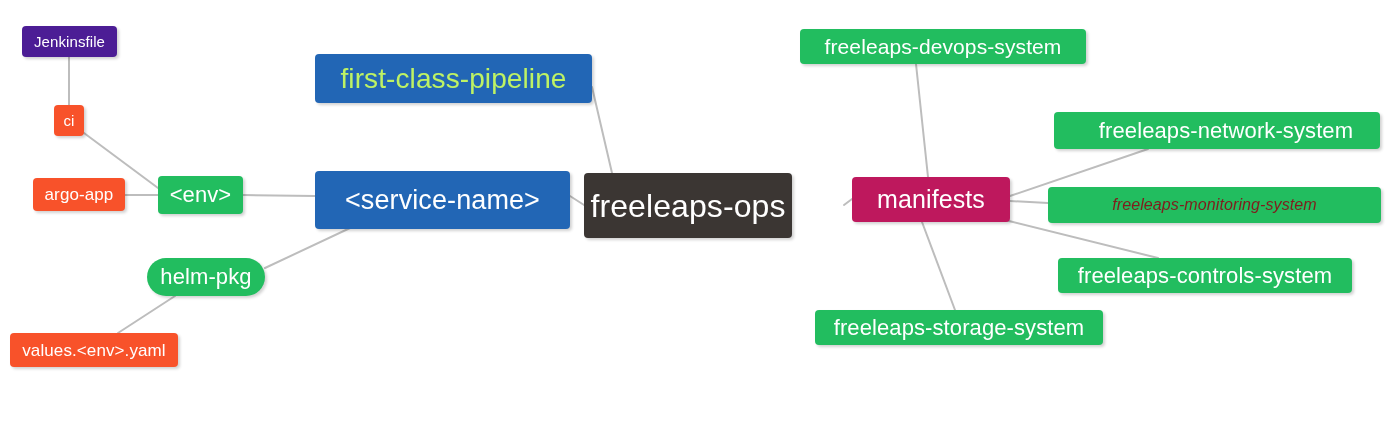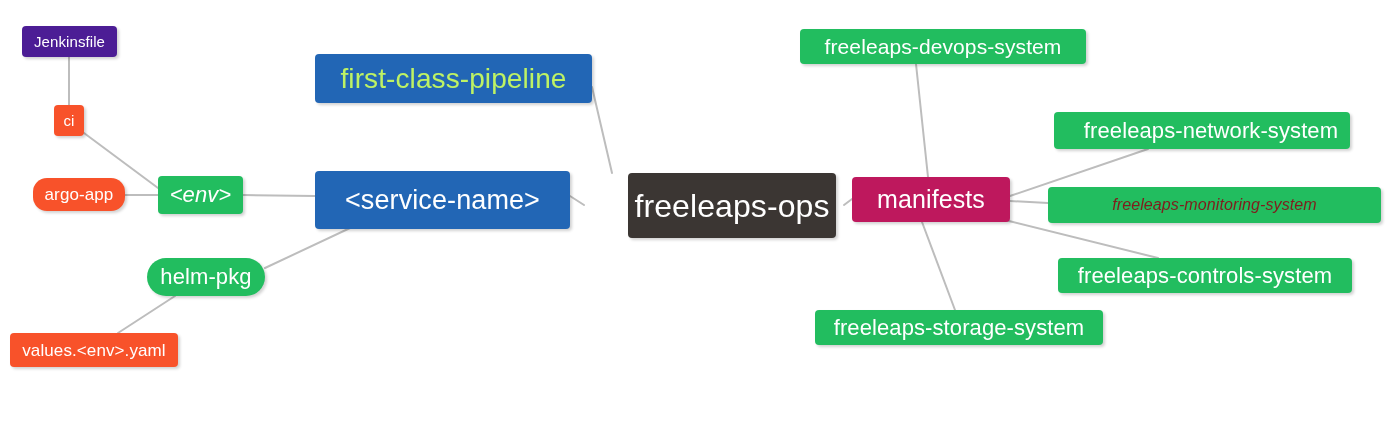--- a/index.html
+++ b/index.html
@@ -61,54 +61,54 @@
       <line x1="158" y1="195" x2="125" y2="195" stroke="#bdbdbd" stroke-width="2" stroke-linecap="round"></line>
       <line x1="69" y1="105" x2="69" y2="57" stroke="#bdbdbd" stroke-width="2" stroke-linecap="round"></line>
       <line x1="175" y1="296" x2="118" y2="333" stroke="#bdbdbd" stroke-width="2" stroke-linecap="round"></line>
       <line x1="928" y1="177" x2="916" y2="64" stroke="#bdbdbd" stroke-width="2" stroke-linecap="round"></line>
       <line x1="1010" y1="196" x2="1148" y2="149" stroke="#bdbdbd" stroke-width="2" stroke-linecap="round"></line>
       <line x1="1010" y1="201" x2="1048" y2="203" stroke="#bdbdbd" stroke-width="2" stroke-linecap="round"></line>
       <line x1="1005" y1="220" x2="1158" y2="258" stroke="#bdbdbd" stroke-width="2" stroke-linecap="round"></line>
       <line x1="922" y1="222" x2="955" y2="310" stroke="#bdbdbd" stroke-width="2" stroke-linecap="round"></line>
     </svg>
   <div id="node-layer">
-      <div class="mm-node" style="left: 584px; top: 173px; width: 208px; height: 65px; background: rgb(59, 54, 51); color: rgb(255, 255, 255); font-size: 32px; margin-left: 44px;">
+      <div class="mm-node" style="left: 584px; top: 173px; width: 208px; height: 65px; background: rgb(59, 54, 51); color: rgb(255, 255, 255); font-size: 32px;">
         <span class="mm-label">freeleaps-ops</span>
       </div>
       <div class="mm-node" style="left: 315px; top: 171px; width: 255px; height: 58px; background: rgb(34, 102, 181); color: rgb(255, 255, 255); font-size: 27px;">
         <span class="mm-label">&lt;service-name&gt;</span>
       </div>
       <div class="mm-node" style="left: 852px; top: 177px; width: 158px; height: 45px; background: #be185d; color: rgb(255, 255, 255); font-size: 25px;">
         <span class="mm-label">manifests</span>
       </div>
       <div class="mm-node" style="left: 315px; top: 38px; width: 277px; height: 49px; background: rgb(34, 102, 181); color: #bef264; font-size: 28px; margin-top: 16px;">
         <span class="mm-label">first-class-pipeline</span>
       </div>
-      <div class="mm-node" style="left: 158px; top: 176px; width: 85px; height: 38px; background: rgb(34, 189, 95); color: rgb(255, 255, 255); font-size: 22px; font-style: italic;">
+      <div class="mm-node" style="left: 158px; top: 176px; width: 85px; height: 38px; background: rgb(34, 189, 95); color: rgb(255, 255, 255); font-size: 22px;">
         <span class="mm-label">&lt;env&gt;</span>
       </div>
       <div class="mm-node" style="left: 147px; top: 258px; width: 118px; height: 38px; background: rgb(34, 189, 95); color: rgb(255, 255, 255); font-size: 22px; border-radius: 19px;">
         <span class="mm-label">helm-pkg</span>
       </div>
       <div class="mm-node" style="left: 54px; top: 105px; width: 30px; height: 31px; background: rgb(248, 82, 42); color: rgb(255, 255, 255); font-size: 15px;">
         <span class="mm-label">ci</span>
       </div>
-      <div class="mm-node" style="left: 33px; top: 178px; width: 92px; height: 33px; background: rgb(248, 82, 42); color: rgb(255, 255, 255); font-size: 17px; border-radius: 14px;">
+      <div class="mm-node" style="left: 33px; top: 178px; width: 92px; height: 33px; background: rgb(248, 82, 42); color: rgb(255, 255, 255); font-size: 17px;">
         <span class="mm-label">argo-app</span>
       </div>
       <div class="mm-node" style="left: 10px; top: 333px; width: 168px; height: 34px; background: rgb(248, 82, 42); color: rgb(255, 255, 255); font-size: 17px;">
         <span class="mm-label">values.&lt;env&gt;.yaml</span>
       </div>
       <div class="mm-node" style="left: 22px; top: 26px; width: 95px; height: 31px; background: #4c1d95; color: rgb(255, 255, 255); font-size: 15px;">
         <span class="mm-label">Jenkinsfile</span>
       </div>
       <div class="mm-node" style="left: 800px; top: 29px; width: 286px; height: 35px; background: rgb(34, 189, 95); color: rgb(255, 255, 255); font-size: 21px;">
         <span class="mm-label">freeleaps-devops-system</span>
       </div>
-      <div class="mm-node" style="left: 1054px; top: 112px; width: 296px; height: 37px; background: rgb(34, 189, 95); color: rgb(255, 255, 255); font-size: 22px; padding-left: 28px;">
+      <div class="mm-node" style="left: 1054px; top: 112px; width: 326px; height: 37px; background: rgb(34, 189, 95); color: rgb(255, 255, 255); font-size: 22px; padding-left: 28px;">
         <span class="mm-label">freeleaps-network-system</span>
       </div>
       <div class="mm-node" style="left: 1048px; top: 187px; width: 333px; height: 36px; background: rgb(34, 189, 95); color: #7f1d1d; font-size: 16px; font-style: italic;">
         <span class="mm-label">freeleaps-monitoring-system</span>
       </div>
       <div class="mm-node" style="left: 1058px; top: 258px; width: 294px; height: 35px; background: rgb(34, 189, 95); color: rgb(255, 255, 255); font-size: 22px;">
         <span class="mm-label">freeleaps-controls-system</span>
       </div>
       <div class="mm-node" style="left: 815px; top: 310px; width: 288px; height: 35px; background: rgb(34, 189, 95); color: rgb(255, 255, 255); font-size: 22px;">
         <span class="mm-label">freeleaps-storage-system</span>

